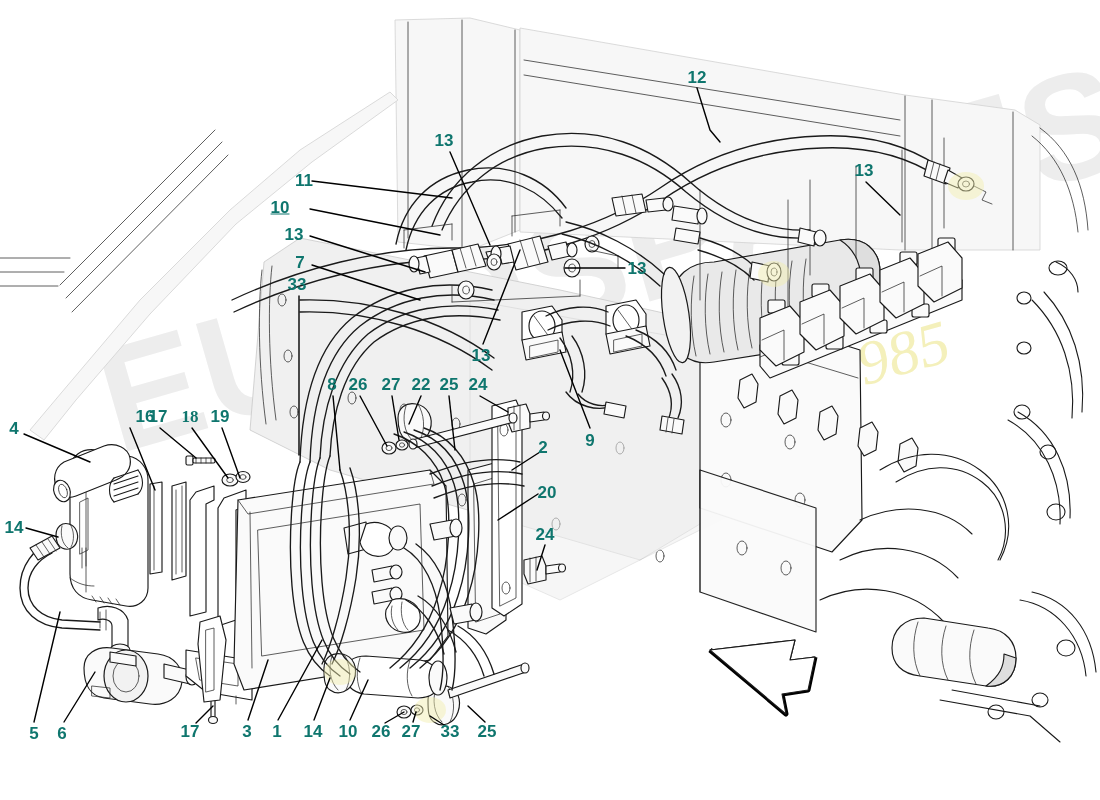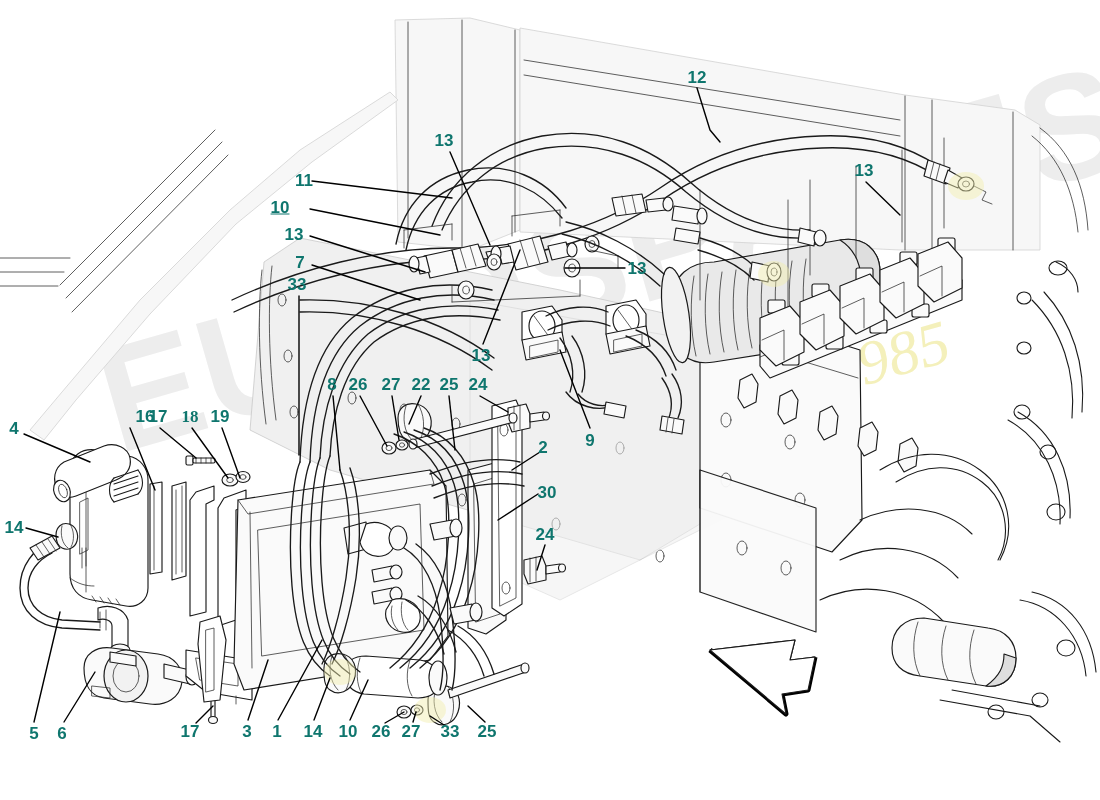--- a/index.html
+++ b/index.html
@@ -676,21 +676,21 @@
       <div class="lbl" style="left: 190px; top: 416px; font-family: Liberation Serif, serif;">18</div>
       <div class="lbl" style="left: 220px; top: 416px;">19</div>
       <div class="lbl" style="left: 14px; top: 527px;">14</div>
       <div class="lbl" style="left: 332px; top: 384px;">8</div>
       <div class="lbl" style="left: 358px; top: 384px;">26</div>
       <div class="lbl" style="left: 391px; top: 384px;">27</div>
       <div class="lbl" style="left: 421px; top: 384px;">22</div>
       <div class="lbl" style="left: 449px; top: 384px;">25</div>
       <div class="lbl" style="left: 478px; top: 384px;">24</div>
       <div class="lbl" style="left: 543px; top: 447px;">2</div>
-      <div class="lbl" style="left: 547px; top: 492px;">30</div>
+      <div class="lbl" style="left: 547px; top: 492px;">20</div>
       <div class="lbl" style="left: 545px; top: 534px;">24</div>
       <div class="lbl" style="left: 34px; top: 733px;">5</div>
       <div class="lbl" style="left: 62px; top: 733px;">6</div>
       <div class="lbl" style="left: 190px; top: 731px;">17</div>
       <div class="lbl" style="left: 247px; top: 731px;">3</div>
       <div class="lbl" style="left: 277px; top: 731px;">1</div>
       <div class="lbl" style="left: 313px; top: 731px;">14</div>
       <div class="lbl" style="left: 348px; top: 731px;">10</div>
       <div class="lbl" style="left: 381px; top: 731px;">26</div>
       <div class="lbl" style="left: 411px; top: 731px;">27</div>

